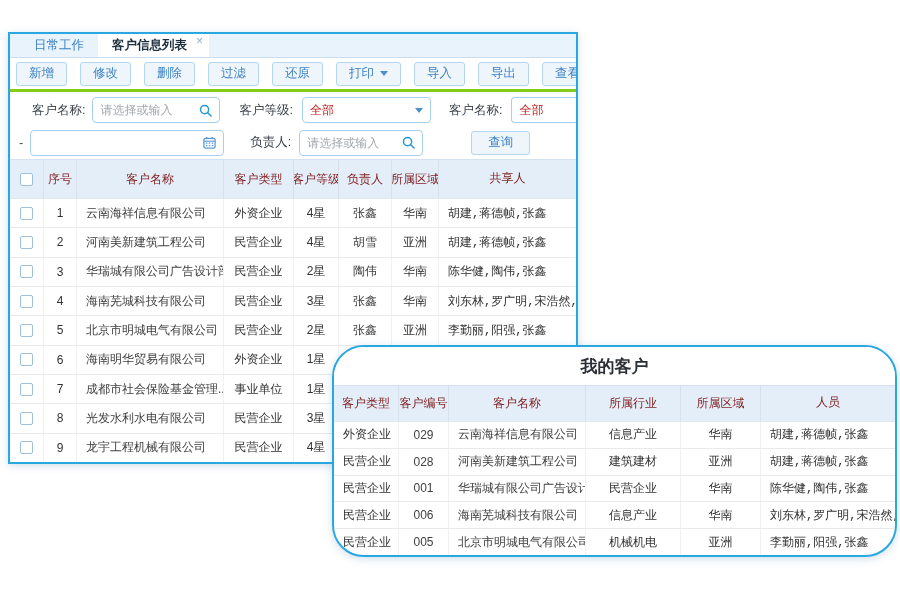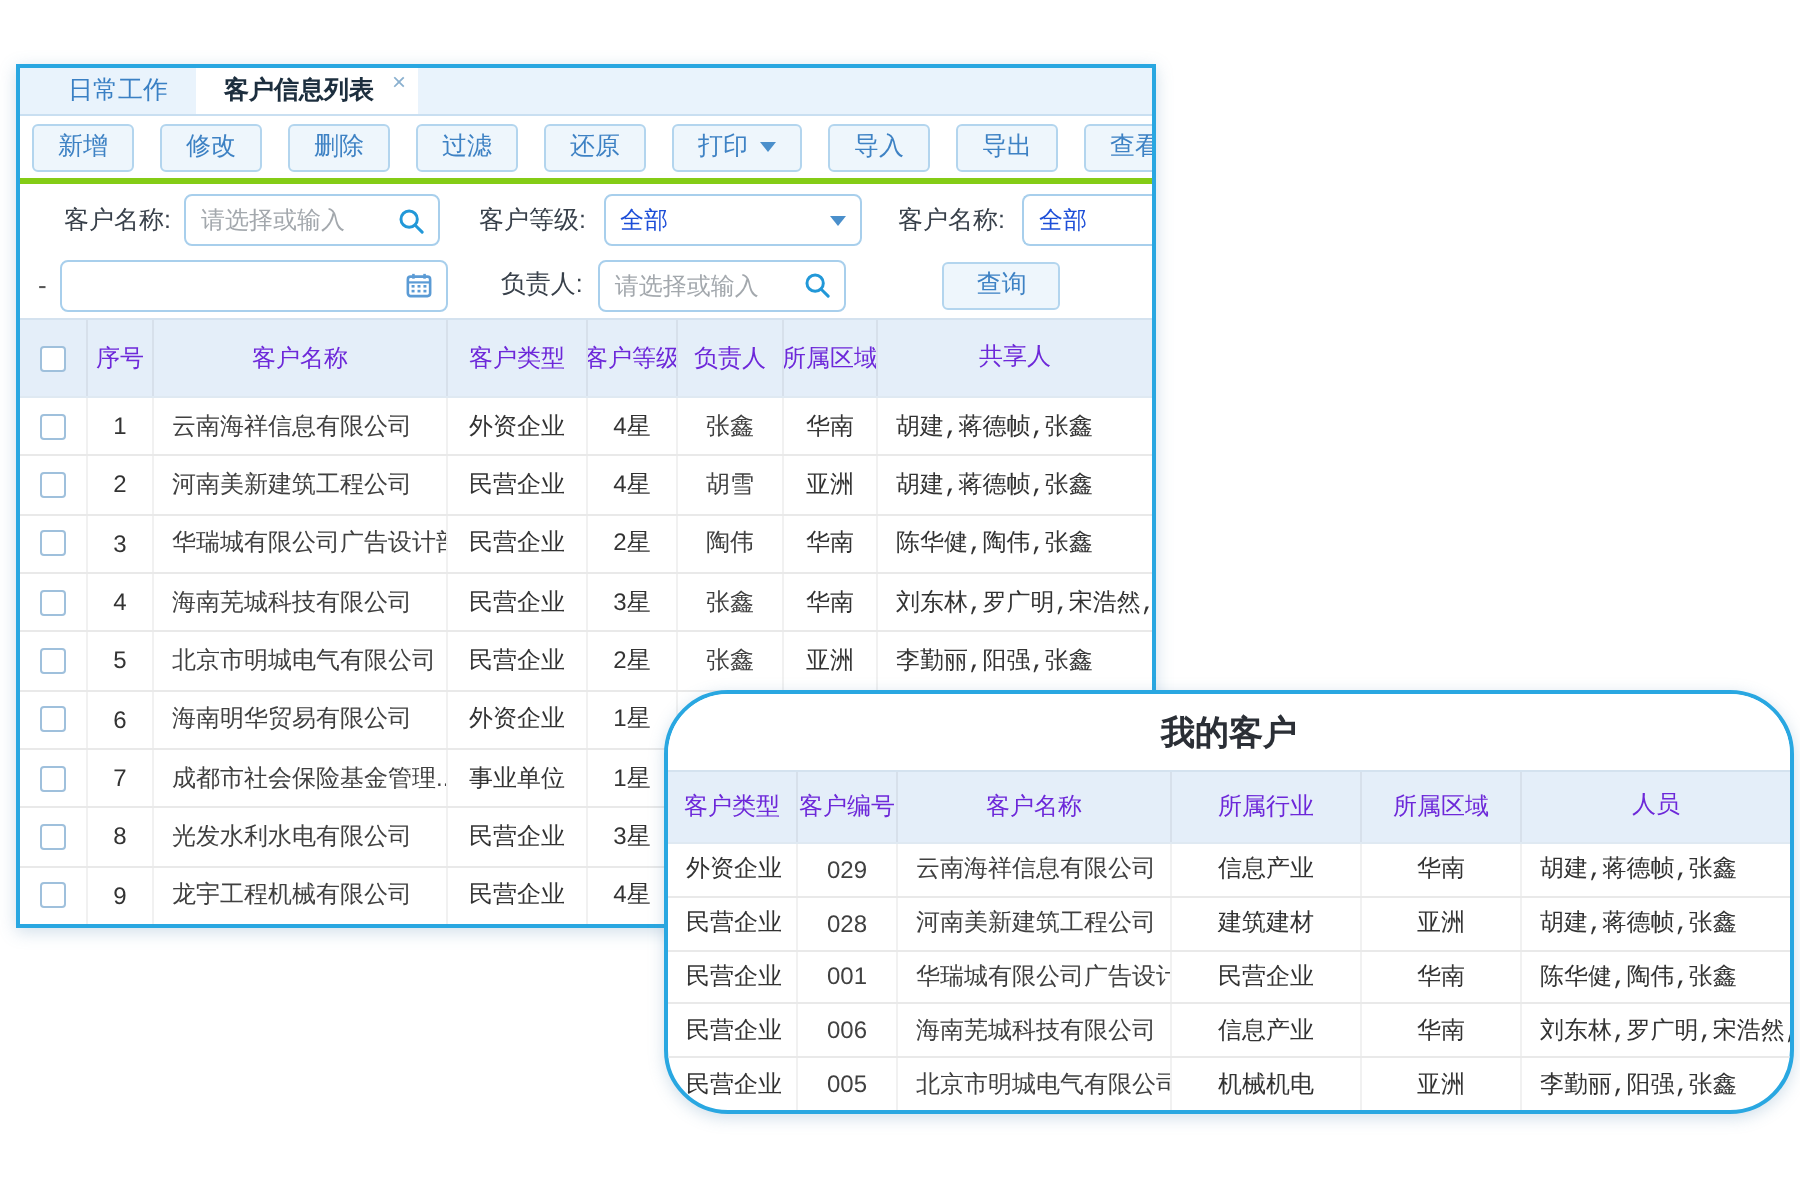--- a/index.html
+++ b/index.html
@@ -32,28 +32,28 @@
   
   .frow { display:flex; align-items:center; flex:none; }
   .frow1 { height:32px; margin-top:2px; }
   .frow2 { height:33px; }
   .flabel { font-size:12.5px; color:#38404a; white-space:nowrap; }
   .field { height:26px; border:1px solid #a8cfec; border-radius:4px; background:#fff;
            display:flex; align-items:center; padding:0 7px; }
   .field input { border:none; outline:none; flex:1; font-size:12px; color:#333; min-width:0;
                  font-family:inherit; background:transparent; }
   .field input::placeholder { color:#a3a8ad; }
-  .sel-value { flex:1; font-size:12px; color:#1d4ed8; }
+  .sel-value { flex:1; font-size:12px; color:#b91c1c; }
   .dash { font-size:13px; color:#555; }
   .ficon { flex:none; display:flex; align-items:center; }
 
   
   .tbl { flex:1; display:flex; flex-direction:column; min-height:0; }
   .thead { background:#e4eef9; display:flex; flex:none; border-top:1px solid #d4e2ef; }
-  .thead .td { color:#6d28d9; font-size:12px; line-height:1.25; display:flex; align-items:center;
+  .thead .td { color:#7f1d1d; font-size:12px; line-height:1.25; display:flex; align-items:center;
                justify-content:center; text-align:center; padding:4px 3px; }
   .thead-main { height:39px; }
   .thead-my { height:36px; }
   .trows { flex:1; display:flex; flex-direction:column; min-height:0; }
   .trow { flex:1; display:flex; border-top:1px solid #e9e9e9; min-height:0; }
   .trows .trow:first-child { border-top:1px solid #dfe9f2; }
   .td { border-right:1px solid rgba(0,0,0,0.055); display:flex; align-items:center; font-size:12px;
         color:#333; overflow:hidden; white-space:nowrap; }
   .td:last-child { border-right:none;font-family:Liberation Mono, monospace; }
   .center { justify-content:center; }

